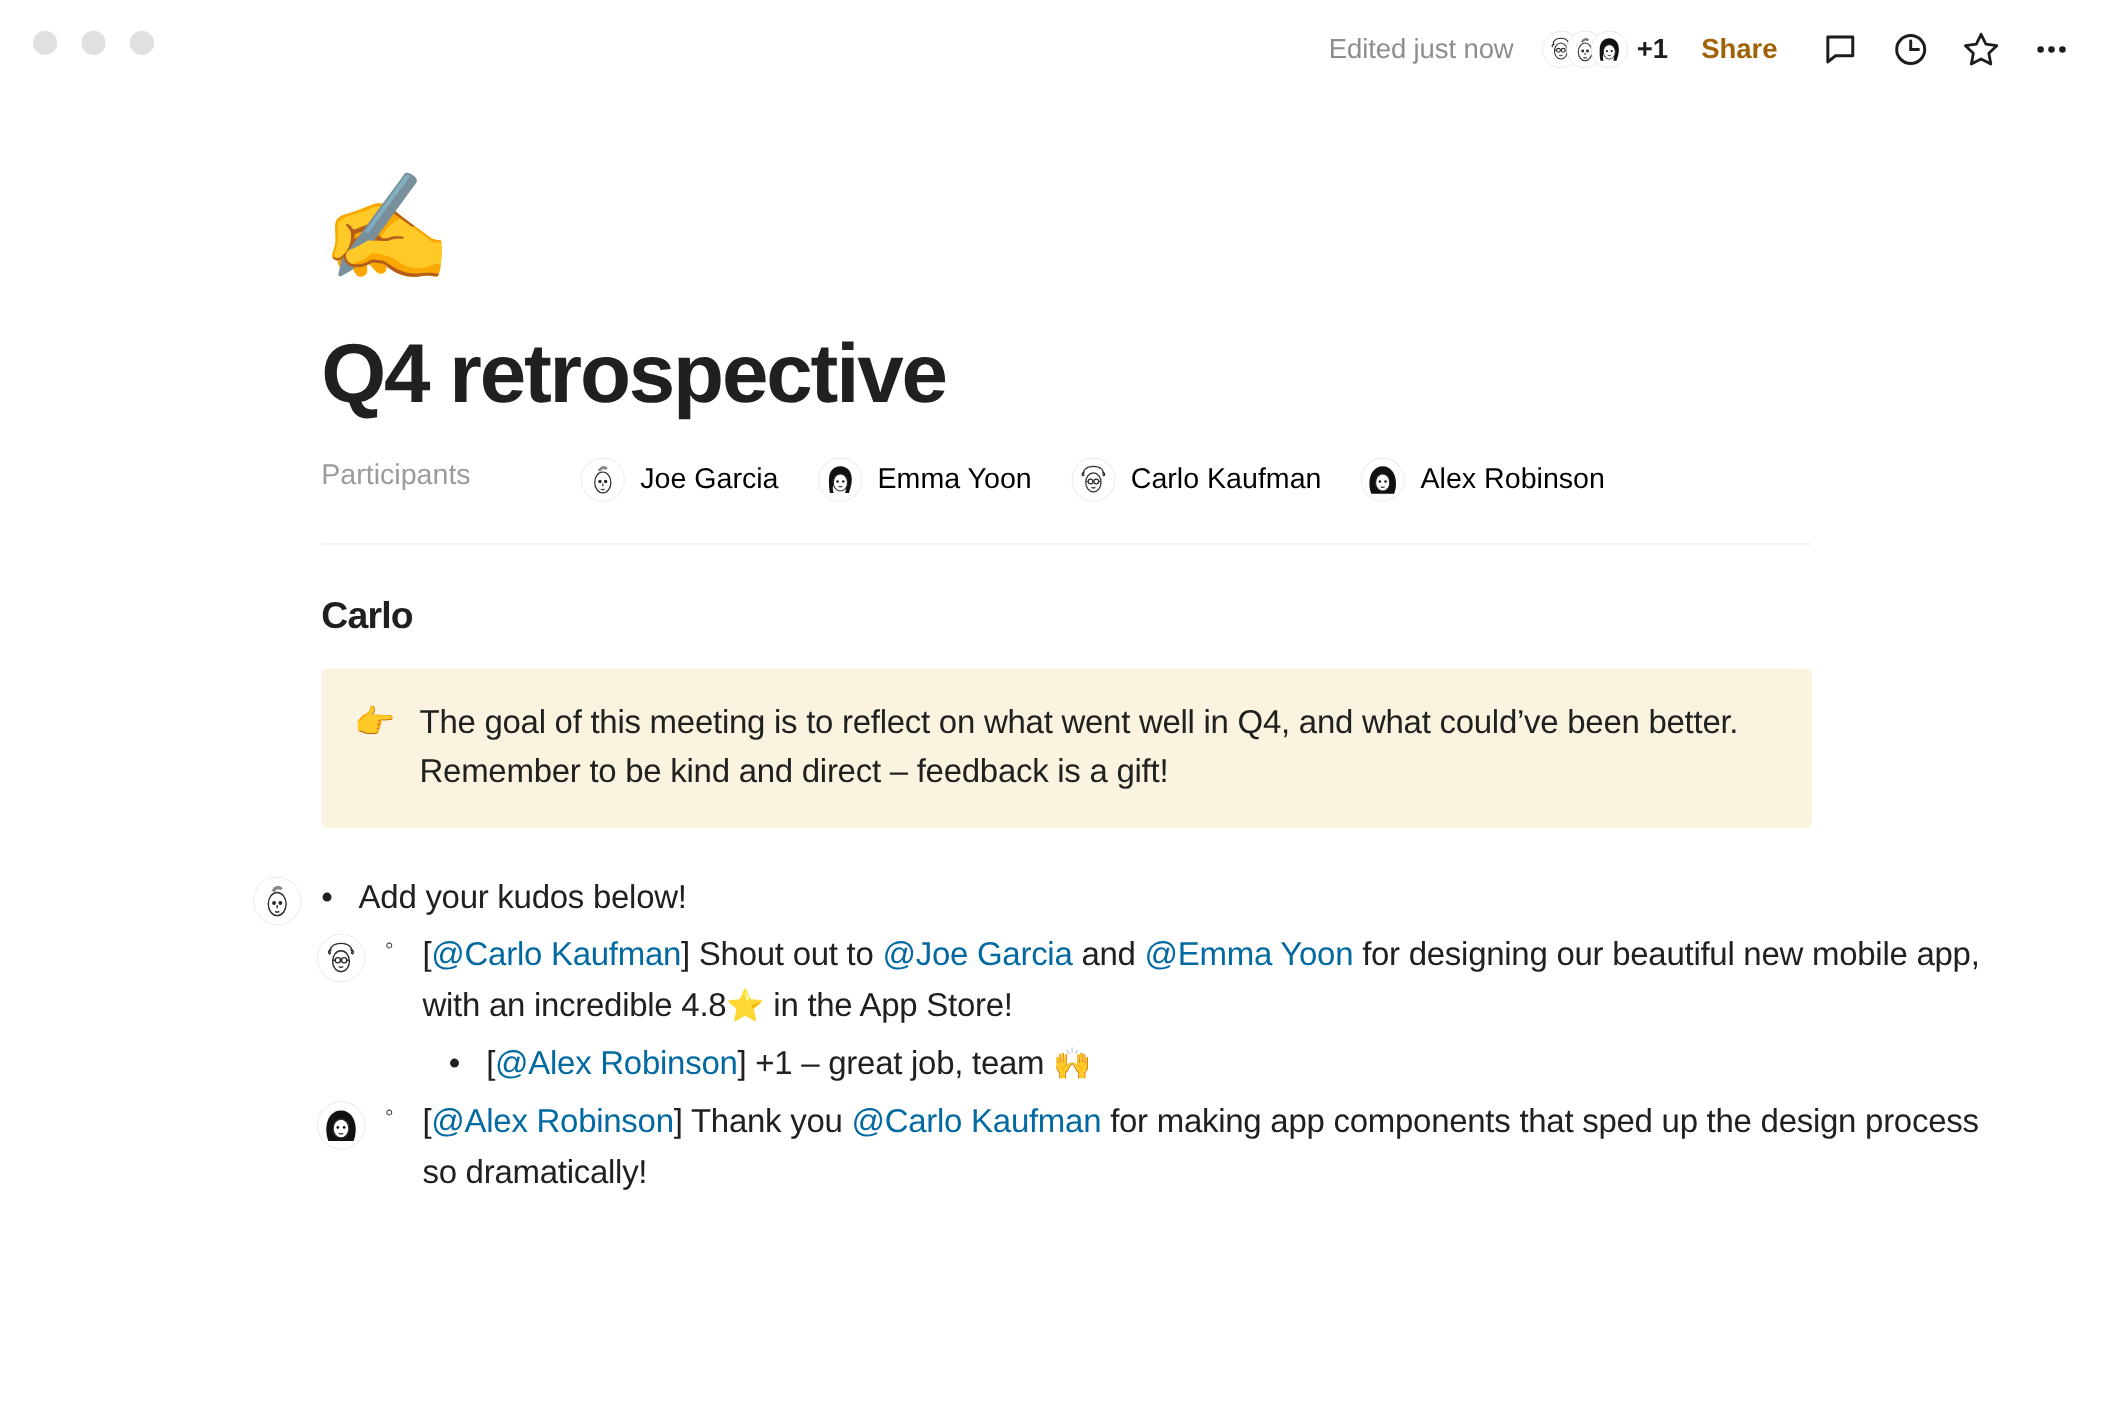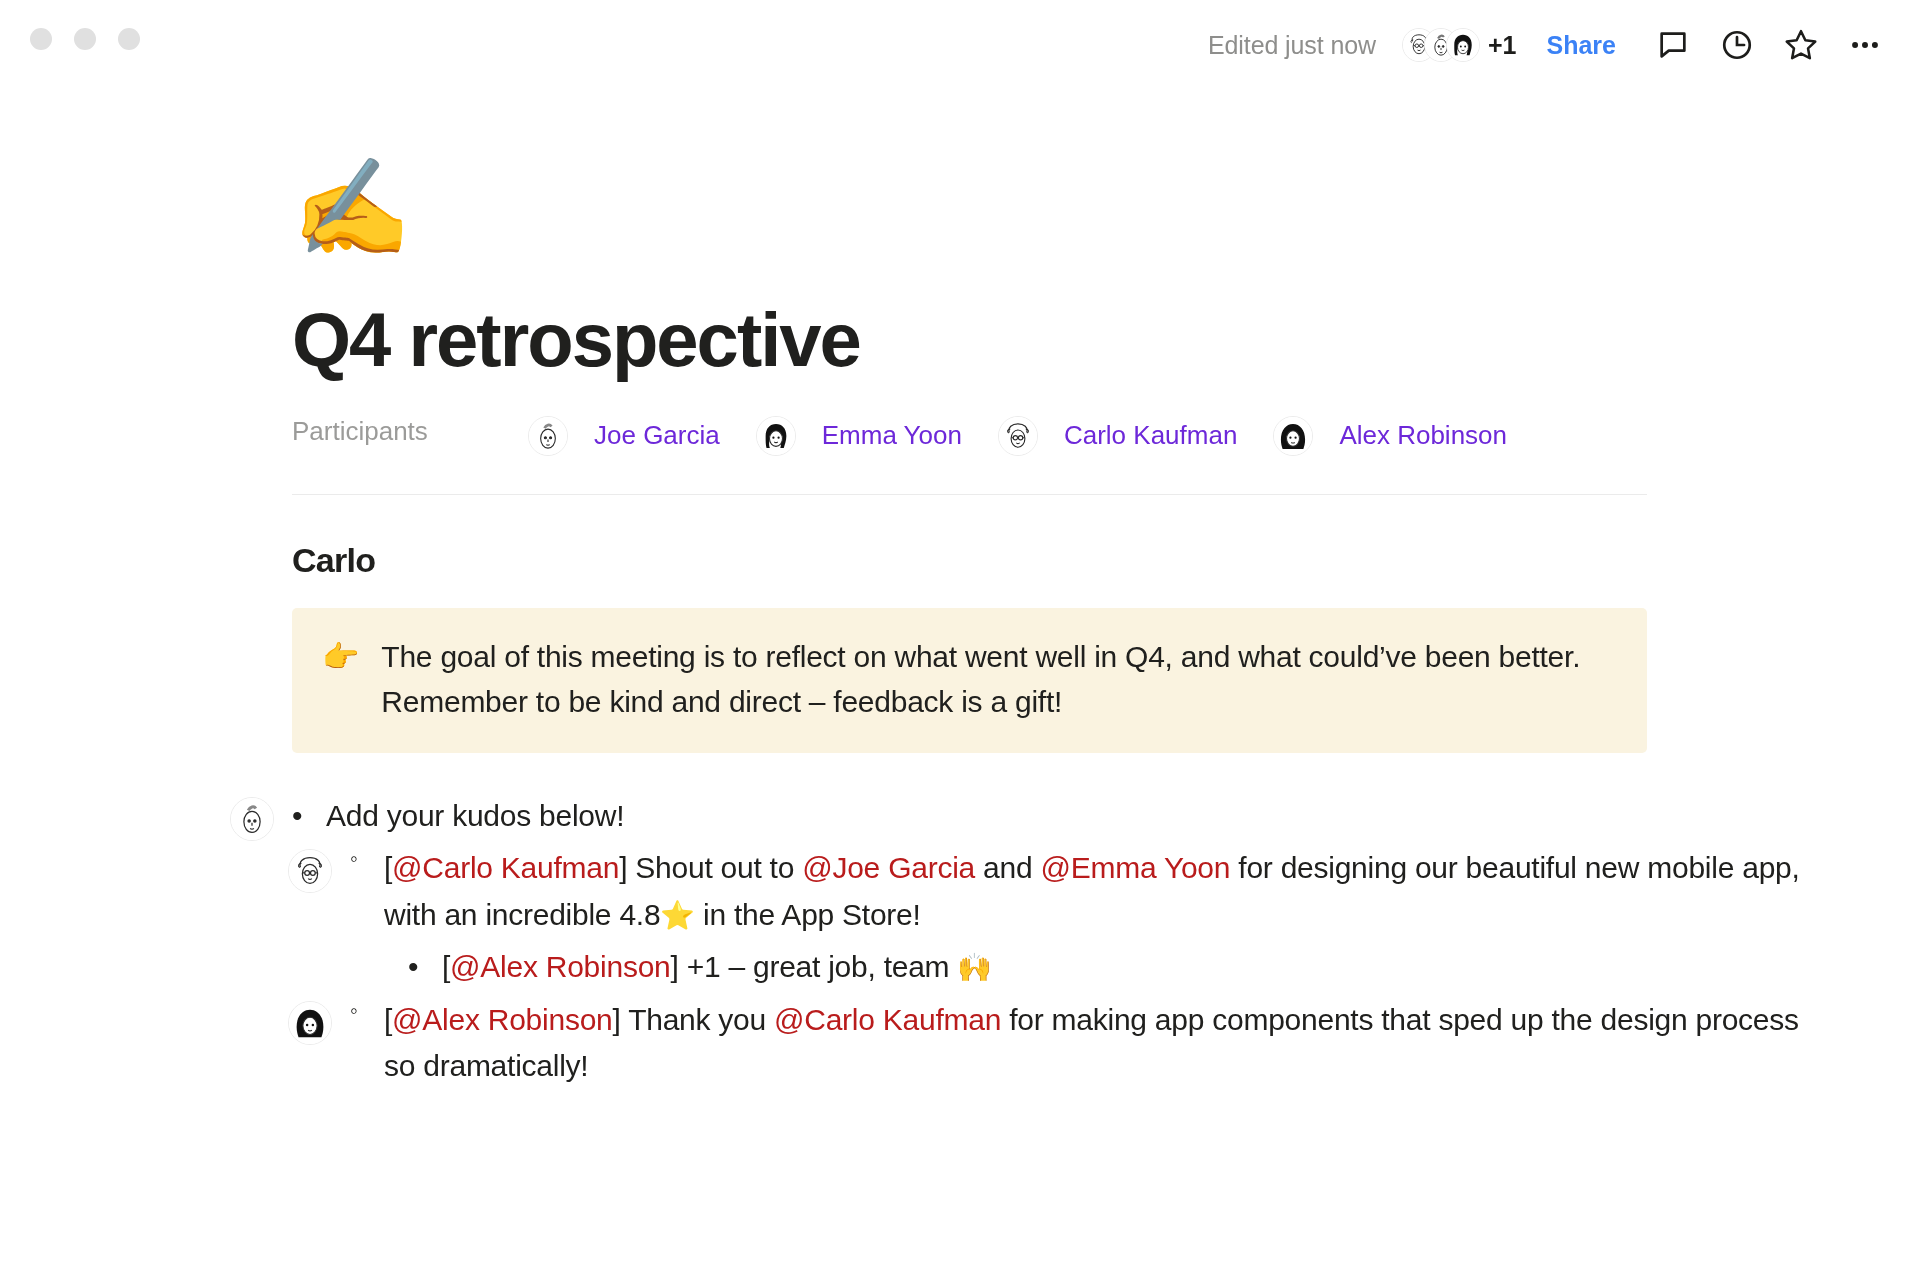--- a/index.html
+++ b/index.html
@@ -57,21 +57,21 @@
   .plus-count {
     font-size: 25px;
     font-weight: 600;
     color: #1d1d1b;
     margin-left: 4px;
     margin-right: 30px;
   }
   .share-btn {
     font-size: 25px;
     font-weight: 700;
-    color: #3b82f6;
+    color: #a16207;
     margin-right: 36px;
     cursor: pointer;
     white-space: nowrap;
   }
   .icon-btn {
     width: 42px; height: 42px;
     display: flex;
     align-items: center;
     justify-content: center;
     margin-right: 22px;
@@ -127,22 +127,22 @@
     flex: none;
   }
   .participant {
     display: flex;
     align-items: center;
     margin-right: 36px;
     cursor: pointer;
   }
   .participant .pname {
     font-size: 26px;
-    color: #6d28d9;
-    margin-left: 26px;
+    color: #000000;
+    margin-left: 14px;
     white-space: nowrap;
   }
 
   .divider {
     height: 1px;
     background: #ebebeb;
     width: 1355px;
     margin-bottom: 46px;
   }
 
@@ -204,21 +204,21 @@
   }
   .li-text { flex: 1; }
 
   .lvl1 { margin-left: 0px; }
   .lvl2 { margin-left: 58px; }
   .lvl3 { margin-left: 116px; }
 
   .lvl1 > .li-avatar { left: -62px; }
   .lvl2 > .li-avatar { left: -62px; }
 
-  .mention { color: #b91c1c; }
+  .mention { color: #0369a1; }
   .emoji-inline { font-size: 28px; }
 
   .hollow-bullet {
     font-size: 22px;
     position: relative;
     top: -3px;
   }
 </style>
 </head>
 <body>

